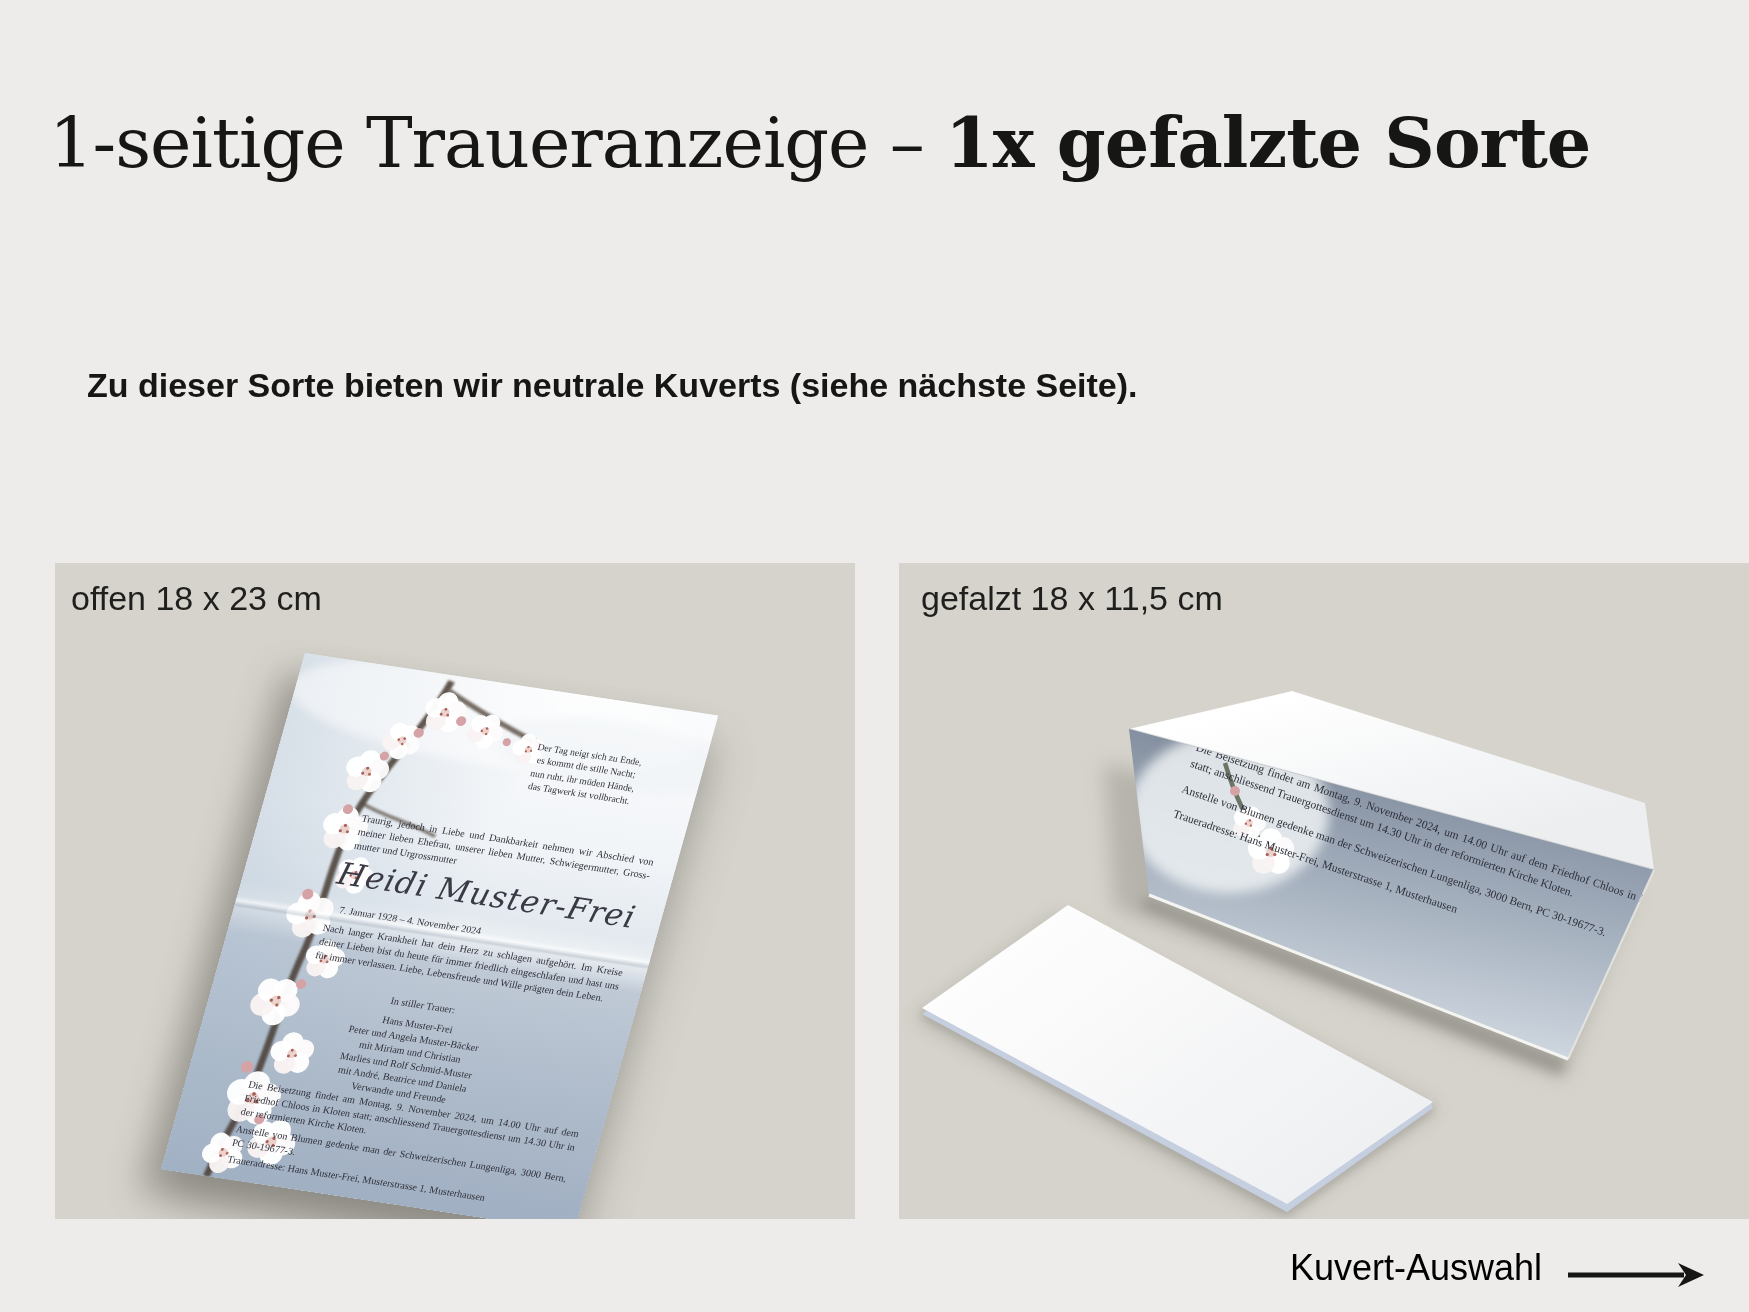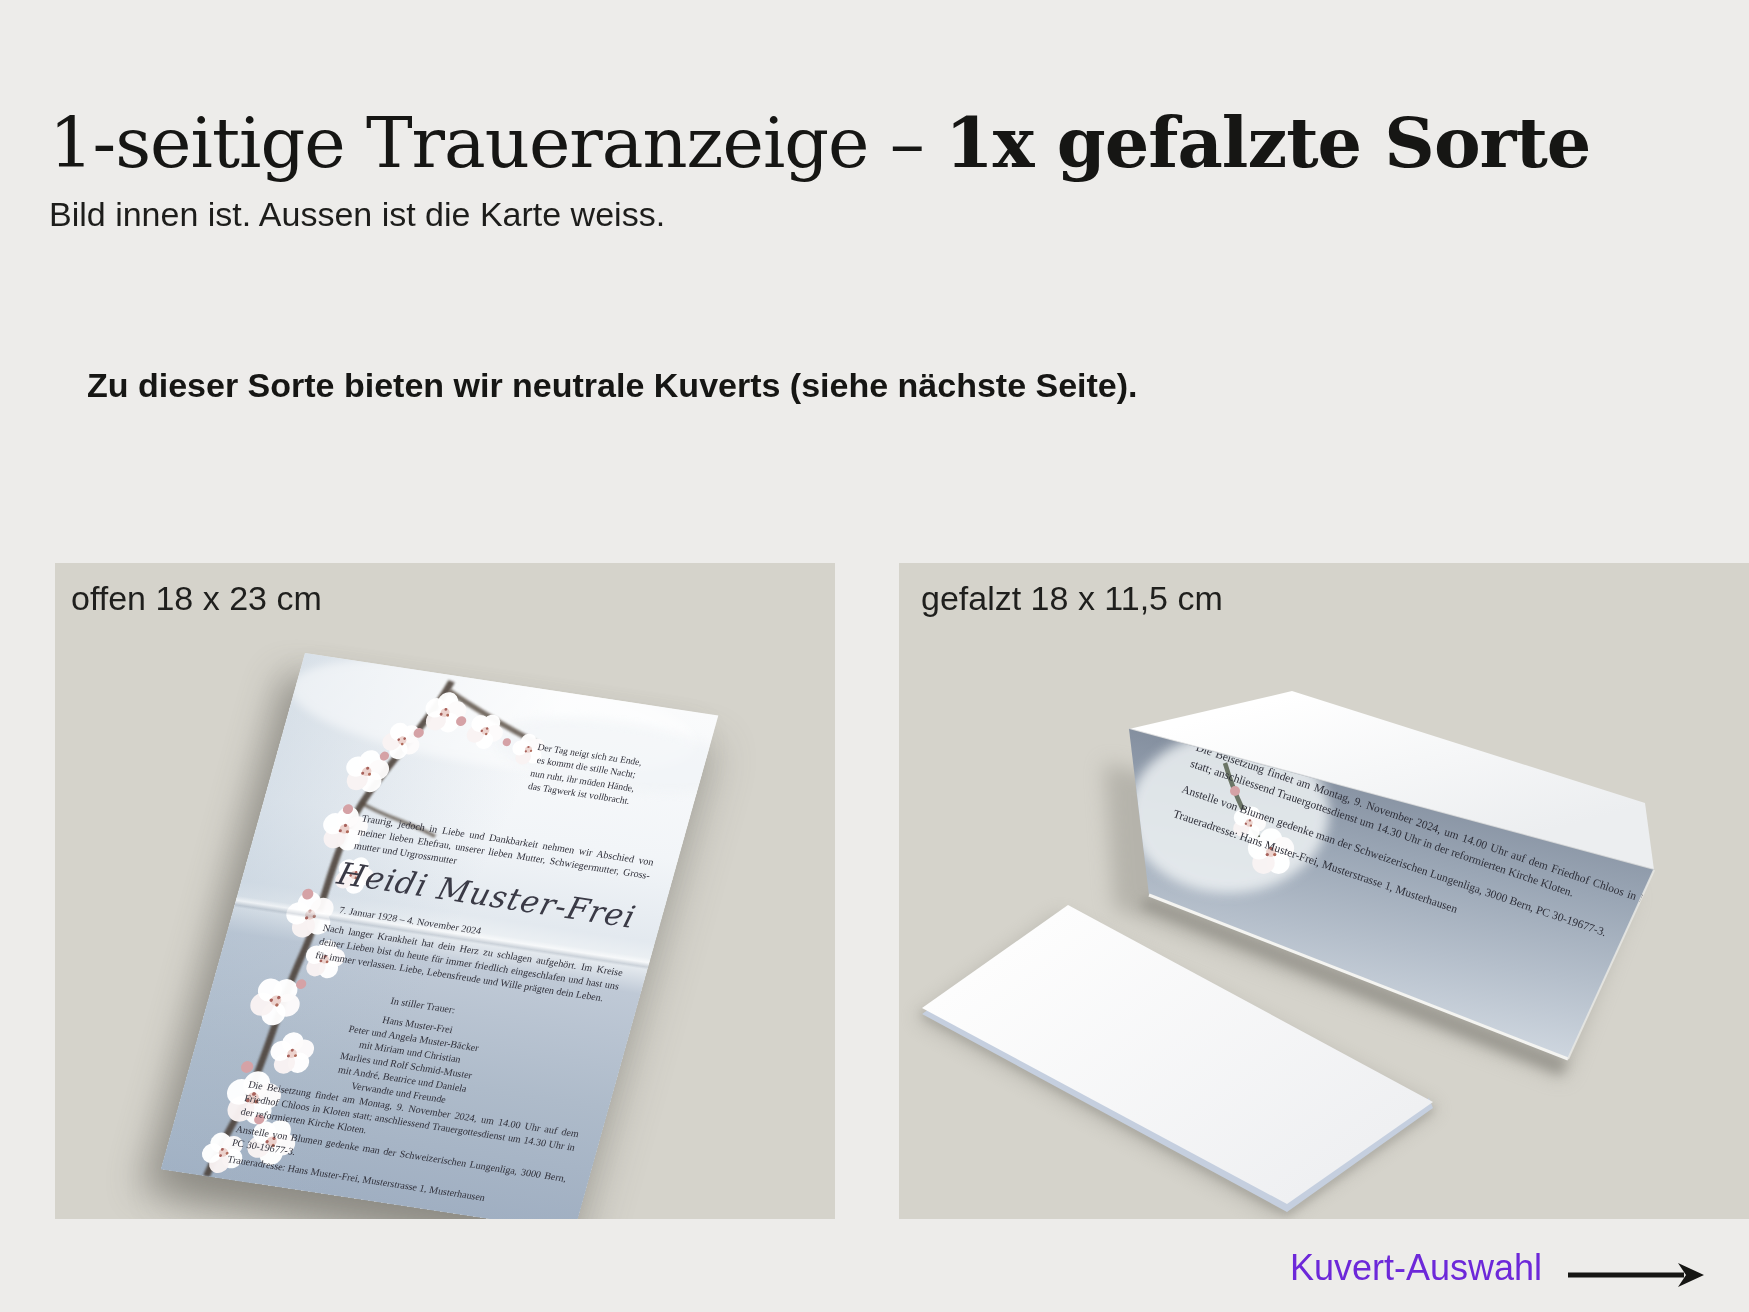--- a/index.html
+++ b/index.html
@@ -22,21 +22,21 @@
     font-size:34px; line-height:48px; color:#1d1d1b;
   }
   .note{
     position:absolute; left:49px; top:366px;
     font-size:34px; font-weight:700; color:#161614;margin-left:38px;
   }
   
   .panel{
     position:absolute; top:563px; height:656px; background:#d5d3cb; overflow:hidden;
   }
-  .panel.p-left{ left:55px; width:780px; }
+  .panel.p-left{ left:55px; width:780px;padding-left:20px; }
   .panel.p-right{ left:899px; width:885px; }
   .panel-label{
     position:absolute; left:16px; top:16px; font-size:34px; color:#1f1f1d;
   }
   .panel.p-right .panel-label{ left:22px; }
 
   
   .card-open{
     position:absolute; left:250px; top:90px; width:418px; height:532px;
     transform:rotate(8.6deg) skewX(-7deg); transform-origin:0 0;
@@ -86,34 +86,33 @@
   .folded-text{
     position:absolute; left:300px; top:176px; width:500px;
     transform:rotate(18.8deg); transform-origin:0 0;
     font-family:"Liberation Serif", serif; font-size:11.5px; line-height:1.5;
     color:#2d2e38; text-align:justify;
   }
   .folded-text p{ margin:0 0 9px 0; }
 
   
   .kuvert-link{
-    position:absolute; left:1290px; top:1247px; font-size:36px; color:#6d28d9;
+    position:absolute; left:1290px; top:1247px; font-size:36px; color:#000000;
     cursor:pointer;
   }
   .arrow-wrap{ position:absolute; left:1566px; top:1256px; cursor:pointer; }
 </style>
 </head>
 <body>
 
 <div id="page">
 
   <h1 class="title"><span class="t-light">1-seitige Traueranzeige – </span><span class="t-strong">1x gefalzte Sorte</span></h1>
 
   <div class="intro">
-    <div>Bild innen ist. Aussen ist die Karte weiss.</div>
   </div>
 
   <div class="note">Zu dieser Sorte bieten wir neutrale Kuverts (siehe nächste Seite).</div>
 
   <div class="panel p-left">
     <div class="panel-label">offen 18 x 23 cm</div>
 
     <div class="card-open">
 
       <svg class="blossom-svg" width="418" height="532" viewBox="0 0 418 532" preserveAspectRatio="none">

